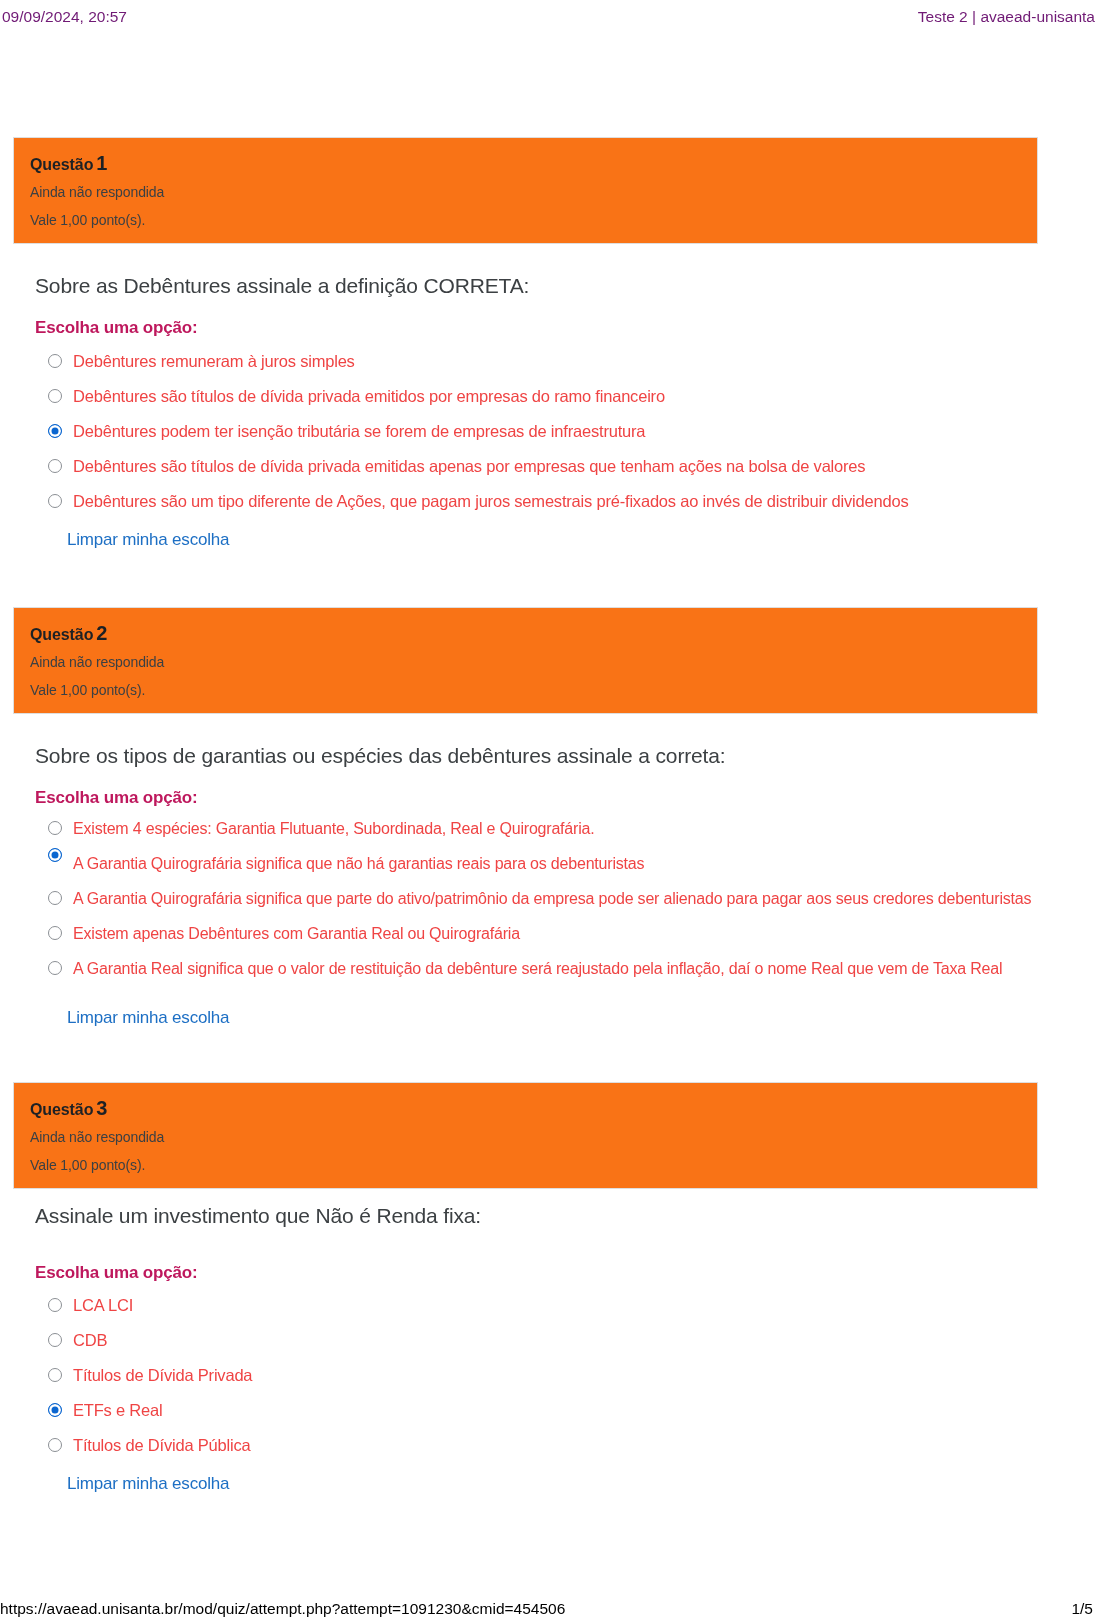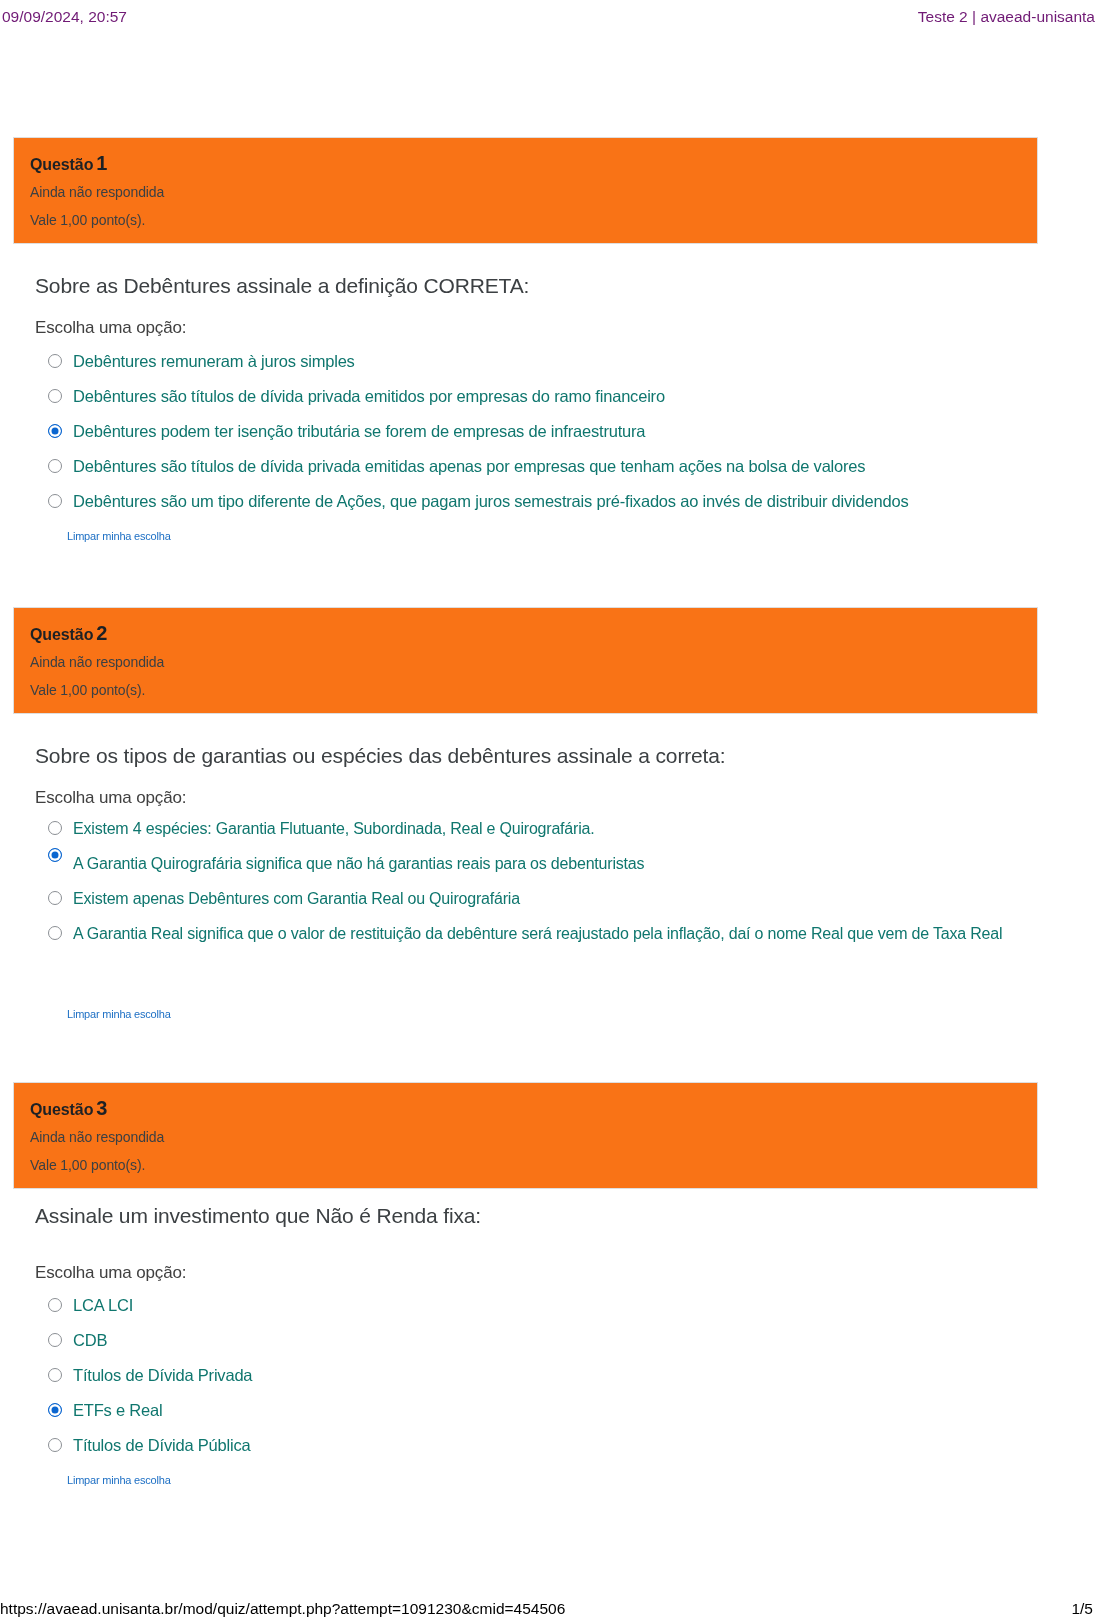--- a/index.html
+++ b/index.html
@@ -122,22 +122,22 @@
     font-size: 21px;
     color: #3c4043;
     letter-spacing: -0.15px;
     line-height: 1.3;
     white-space: nowrap;
   }
   .qprompt {
     position: absolute;
     left: 35px;
     font-size: 17px;
-    font-weight: normal;
-    color: #404040;
+    font-weight: bold;
+    color: #be185d;
     letter-spacing: -0.15px;
     line-height: 1.3;
     white-space: nowrap;
   }
 
   .answers {
     position: absolute;
     left: 35px;
     width: 1020px;
   }
@@ -161,32 +161,32 @@
     border: 1px solid #0b66d0;
     background: #0b66d0;
     box-shadow: inset 0 0 0 2.5px #ffffff;
   }
   .radio.lifted { top: 2px; }
   .answer-label {
     position: absolute;
     left: 38px;
     top: 0;
     font-size: 16.5px;
-    color: #0f766e;
+    color: #ef4444;
     letter-spacing: -0.2px;
     line-height: 35px;
     white-space: nowrap;
   }
   .answers.dense .answer { height: 35px; }
   .answers.dense .answer-label { font-size: 16px; }
 
   .clear-choice {
     position: absolute;
     left: 67px;
-    font-size: 11px;
+    font-size: 17px;
     color: #1d6fc4;
     letter-spacing: -0.2px;
     text-decoration: none;
     white-space: nowrap;
     cursor: pointer;
   }
 </style>
 </head>
 <body>
 
@@ -251,20 +251,24 @@
       <div class="answer">
         <span class="radio"></span>
         <span class="answer-label">Existem 4 espécies: Garantia Flutuante, Subordinada, Real e Quirografária.</span>
       </div>
       <div class="answer">
         <span class="radio checked lifted"></span>
         <span class="answer-label">A Garantia Quirografária significa que não há garantias reais para os debenturistas</span>
       </div>
       <div class="answer">
         <span class="radio"></span>
+        <span class="answer-label">A Garantia Quirografária significa que parte do ativo/patrimônio da empresa pode ser alienado para pagar aos seus credores debenturistas</span>
+      </div>
+      <div class="answer">
+        <span class="radio"></span>
         <span class="answer-label">Existem apenas Debêntures com Garantia Real ou Quirografária</span>
       </div>
       <div class="answer">
         <span class="radio"></span>
         <span class="answer-label">A Garantia Real significa que o valor de restituição da debênture será reajustado pela inflação, daí o nome Real que vem de Taxa Real</span>
       </div>
     </div>
 
     <div class="clear-choice" style="top:401px;">Limpar minha escolha</div>
   </div>

